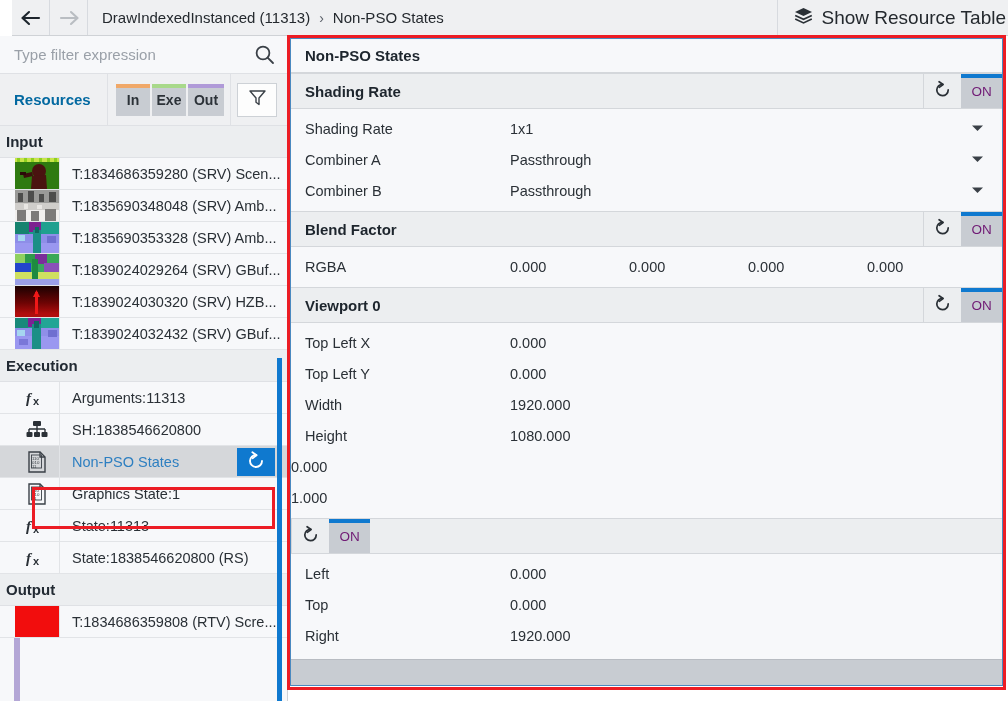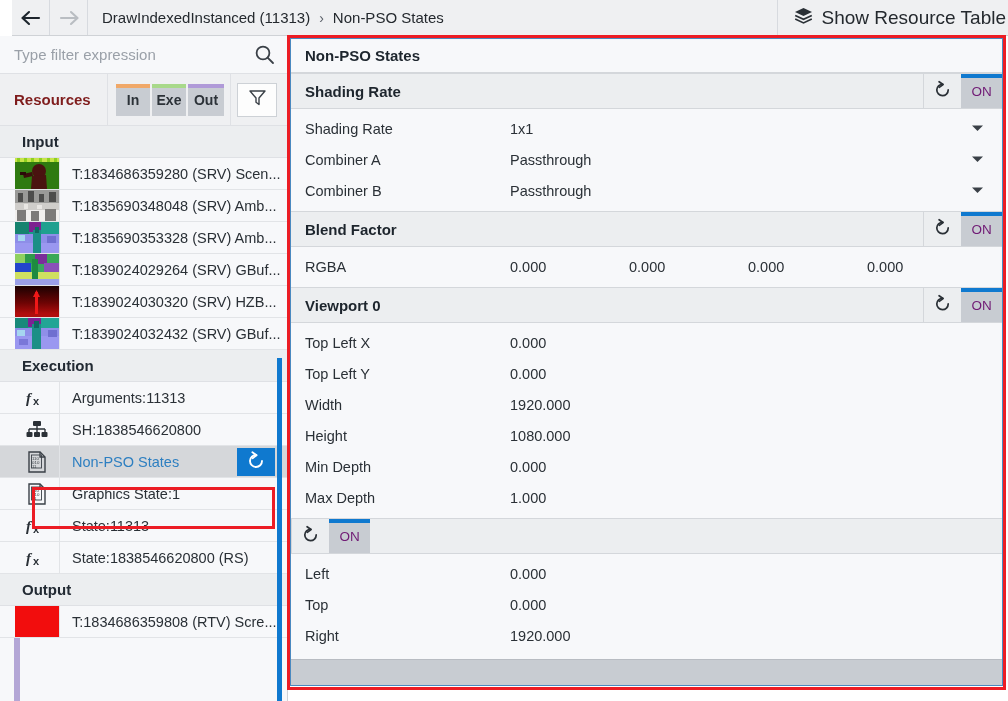--- a/index.html
+++ b/index.html
@@ -64,21 +64,21 @@
   }
   .filter-input::placeholder { color: #9aa0a8; }
   .search-ico { padding: 0 4px 0 6px; display: flex; align-items: center; }
 
   .res-row {
     height: 52px; display: flex; align-items: center;
     border-bottom: 1px solid #dfe1e5;
     background: #eff0f2;
   }
   .res-label {
-    font-size: 15px; font-weight: bold; color: #7f1d1d;
+    font-size: 15px; font-weight: bold; color: #0369a1;
     padding: 0 14px; flex: 1;
   }
   .seg {
     display: flex; align-items: stretch; height: 32px;
     margin-right: 6px;
   }
   .seg-btn {
     width: 36px; position: relative;
     background: #c8ccd2; color: #2c3238;
     display: flex; align-items: center; justify-content: center;
@@ -98,21 +98,21 @@
     border-left: 1px solid #dfe1e5; height: 100%; padding-left: 8px; }
   .funnel-wrap { border-left: 1px solid #dfe1e5; height: 100%;
     display: flex; align-items: center; }
 
   
   .tree { position: relative; }
   .grp-head {
     height: 32px; display: flex; align-items: center;
     background: #eceef0; border-bottom: 1px solid #dfe1e5;
     font-size: 15px; font-weight: bold; color: #222a33;
-    padding-left: 22px;
+    padding-left: 6px;
   }
   .tree-item {
     height: 32px; display: flex; align-items: center;
     border-bottom: 1px solid #e2e4e7;
     background: #f7f8fa;
     font-size: 14.5px; color: #2a3036;
     position: relative;
   }
   .tree-item.sel { background: #d5d7da; }
   .ti-icon {
@@ -612,25 +612,23 @@
       </div>
       <div class="prop-row">
         <div class="prop-name">Width</div>
         <div class="prop-val">1920.000</div>
       </div>
       <div class="prop-row">
         <div class="prop-name">Height</div>
         <div class="prop-val">1080.000</div>
       </div>
       <div class="prop-row">
-        <div class="prop-name">Min Depth</div>
-        <div class="prop-val">0.000</div>
-      </div>
-      <div class="prop-row">
-        <div class="prop-name">Max Depth</div>
+        <div class="prop-val">0.000</div>
+      </div>
+      <div class="prop-row">
         <div class="prop-val">1.000</div>
       </div>
     </div>
 
     <div class="sec-head">
       <div class="sec-reset">
         <span>
           <svg width="19" height="19" viewBox="0 0 20 20">
             <path d="M16 10.5 A6 6 0 1 1 10.2 4.5" fill="none" stroke="#2a3036" stroke-width="1.8" stroke-linecap="round"></path>
             <path d="M6.4 1.8 L10.6 4.7 L6.6 7.7" fill="none" stroke="#2a3036" stroke-width="1.8" stroke-linecap="round" stroke-linejoin="round"></path>

